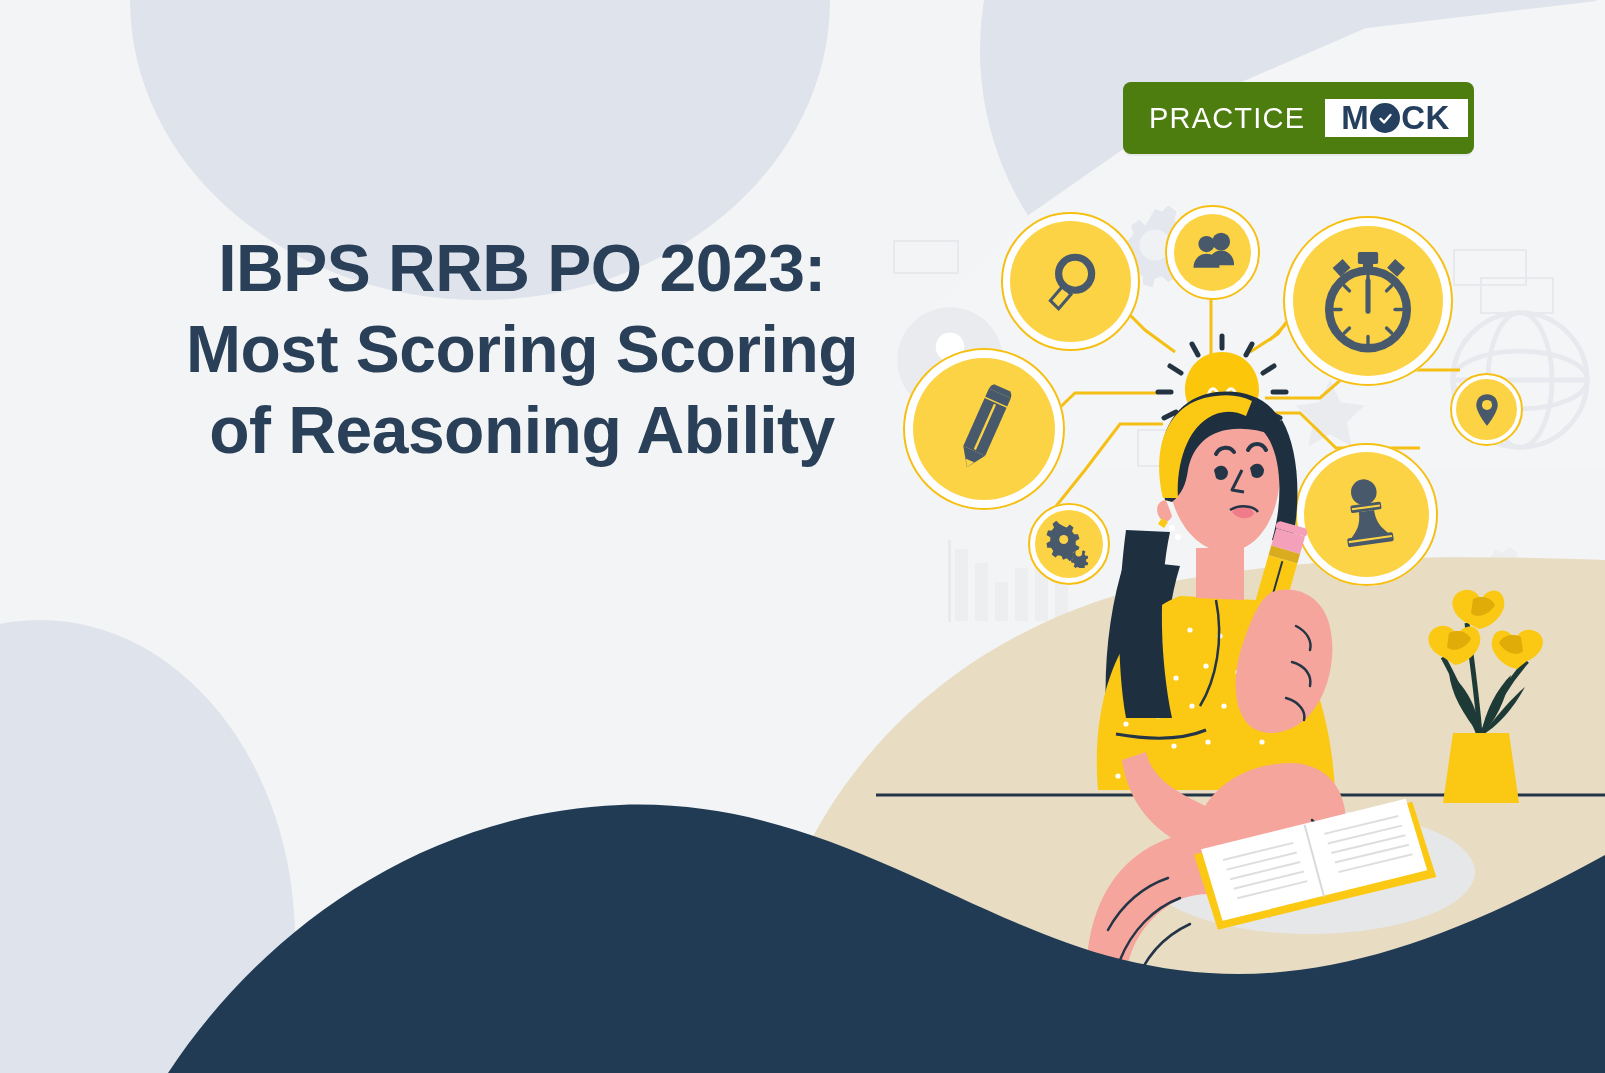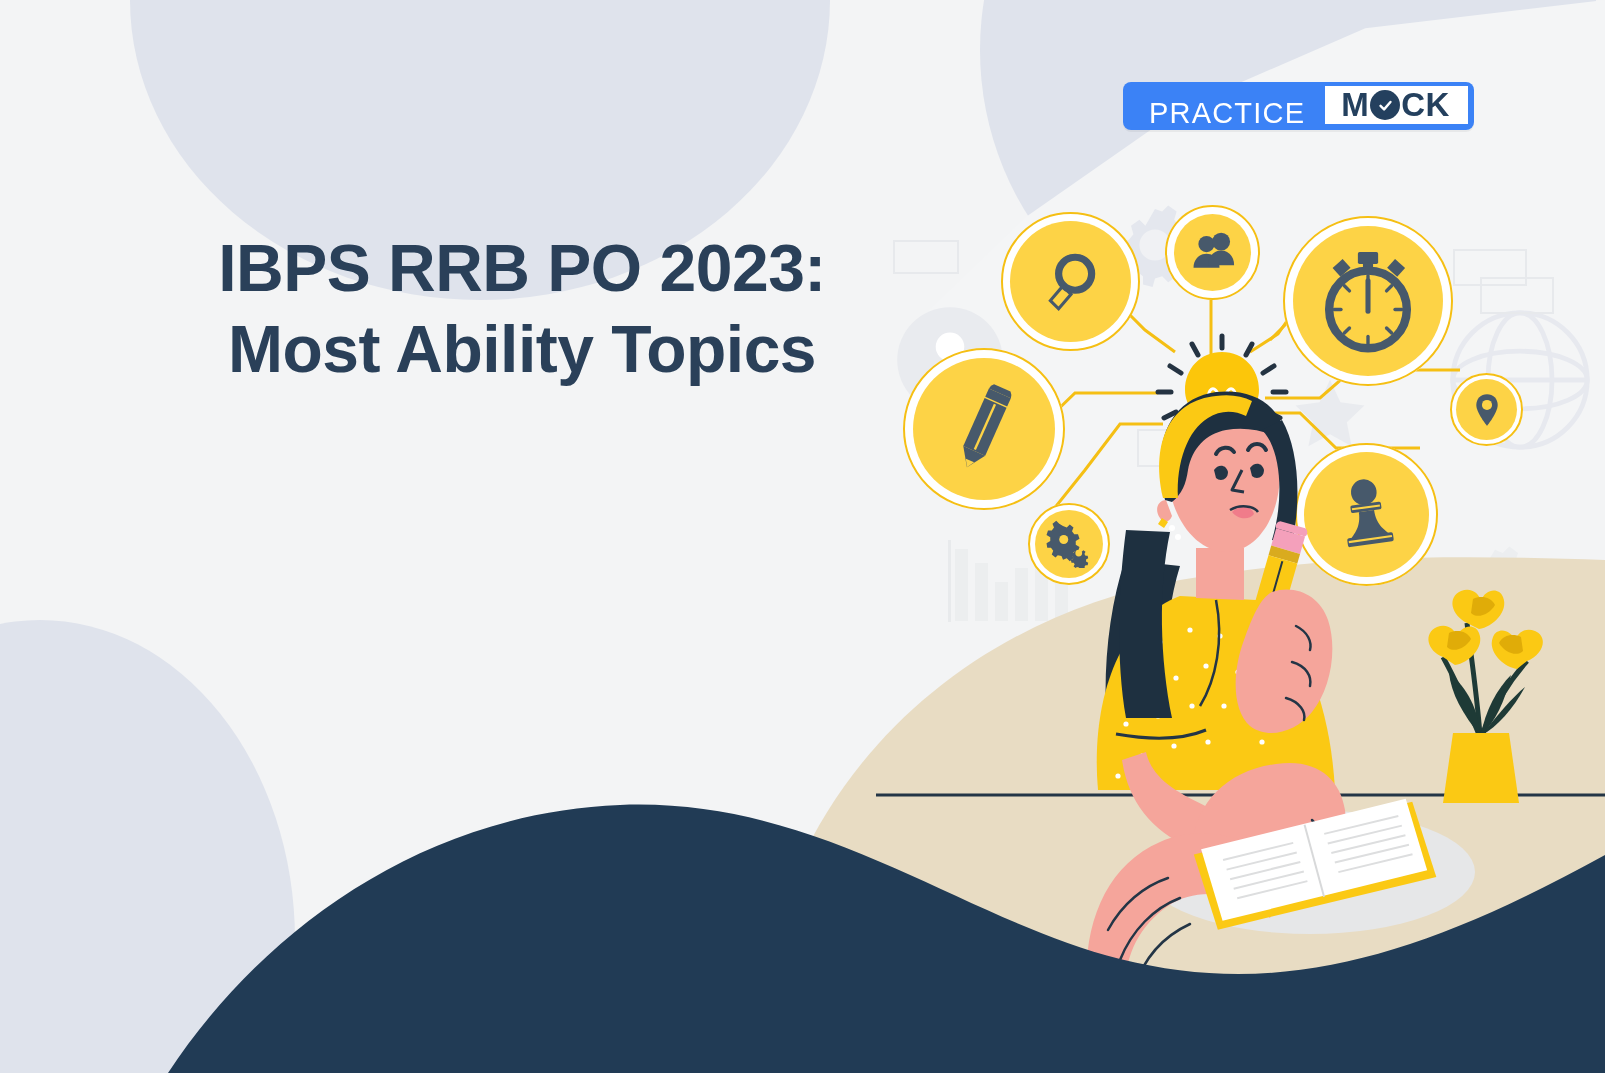--- a/index.html
+++ b/index.html
@@ -49,24 +49,24 @@
   }
   .faint-bar {
     position: absolute;
     background: #eceeef;
   }
 
   
   .logo {
     position: absolute;
     left: 1123px; top: 82px;
-    height: 48px;
+    height: 72px;
     display: flex;
-    align-items: flex-end;
-    background: #3b82f6;
+    align-items: center;
+    background: #4d7c0f;
     border-radius: 8px;
     overflow: hidden;
     box-shadow: 0 2px 0 rgba(0,0,0,0.05);
   }
   .logo-practice {
     display: flex; align-items: center;
     padding: 0 20px 0 26px;
     color: #ffffff;
     font-size: 29px;
     font-weight: 400;
@@ -494,16 +494,17 @@
             <path d="M5 12.5 L10 17.5 L19 7" fill="none" stroke="#ffffff" stroke-width="3.4" stroke-linecap="round" stroke-linejoin="round"></path>
           </svg>
         </span>
         <span>CK</span>
       </div>
     </div>
   </div>
 
   <div class="headline">
     <span class="line">IBPS RRB PO 2023:</span>
-    <span class="line">Most Ability Topics</span>
+    <span class="line">Most Scoring Scoring</span>
+    <span class="line">of Reasoning Ability</span>
   </div>
 
 </div>
 
 </body></html>

